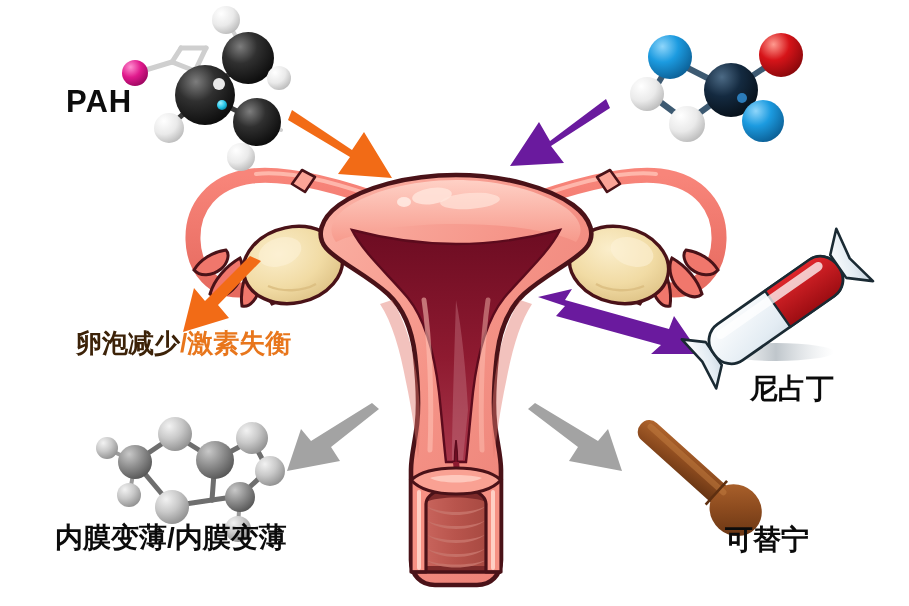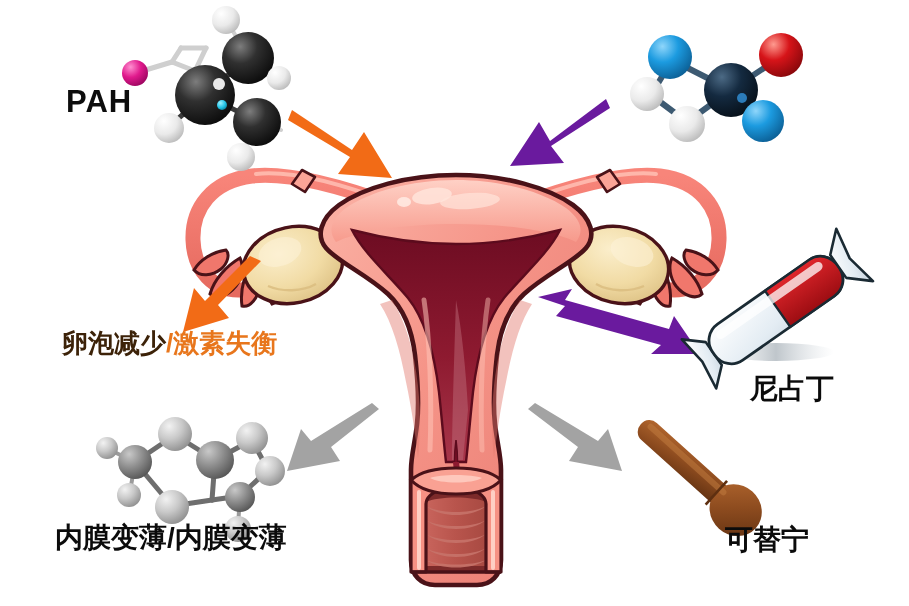--- a/index.html
+++ b/index.html
@@ -7,21 +7,21 @@
   #stage{position:relative;width:909px;height:606px;background:#ffffff;overflow:hidden;}
 
   
   .label{position:absolute;white-space:nowrap;font-weight:bold;letter-spacing:0px;}
 
   #label-pah{left:66px;top:84px;font-size:31px;color:#0d0d0d;font-family:"Liberation Sans","DejaVu Sans",sans-serif;letter-spacing:1px;}
 
   #label-adhesion{left:728px;top:135px;font-size:27px;color:#6a1a9e;
      text-shadow:0 0 1px #6a1a9e;}
 
-  #label-follicle{left:62px;top:326px;font-size:26px;color:#4a2a10;text-align:center;
+  #label-follicle{left:76px;top:326px;font-size:26px;color:#4a2a10;text-align:center;
      -webkit-text-stroke:0px;}
   #label-follicle .seg-a{color:#3c2208;}
   #label-follicle .seg-b{color:#e8761c;}
 
   #label-endo{left:55px;top:519px;font-size:28px;color:#0b0b0b;}
 
   #label-nicotine{left:750px;top:370px;font-size:28px;color:#0b0b0b;}
 
   #label-cotinine{left:725px;top:521px;font-size:28px;color:#0b0b0b;font-family:Liberation Mono, monospace;}
 

